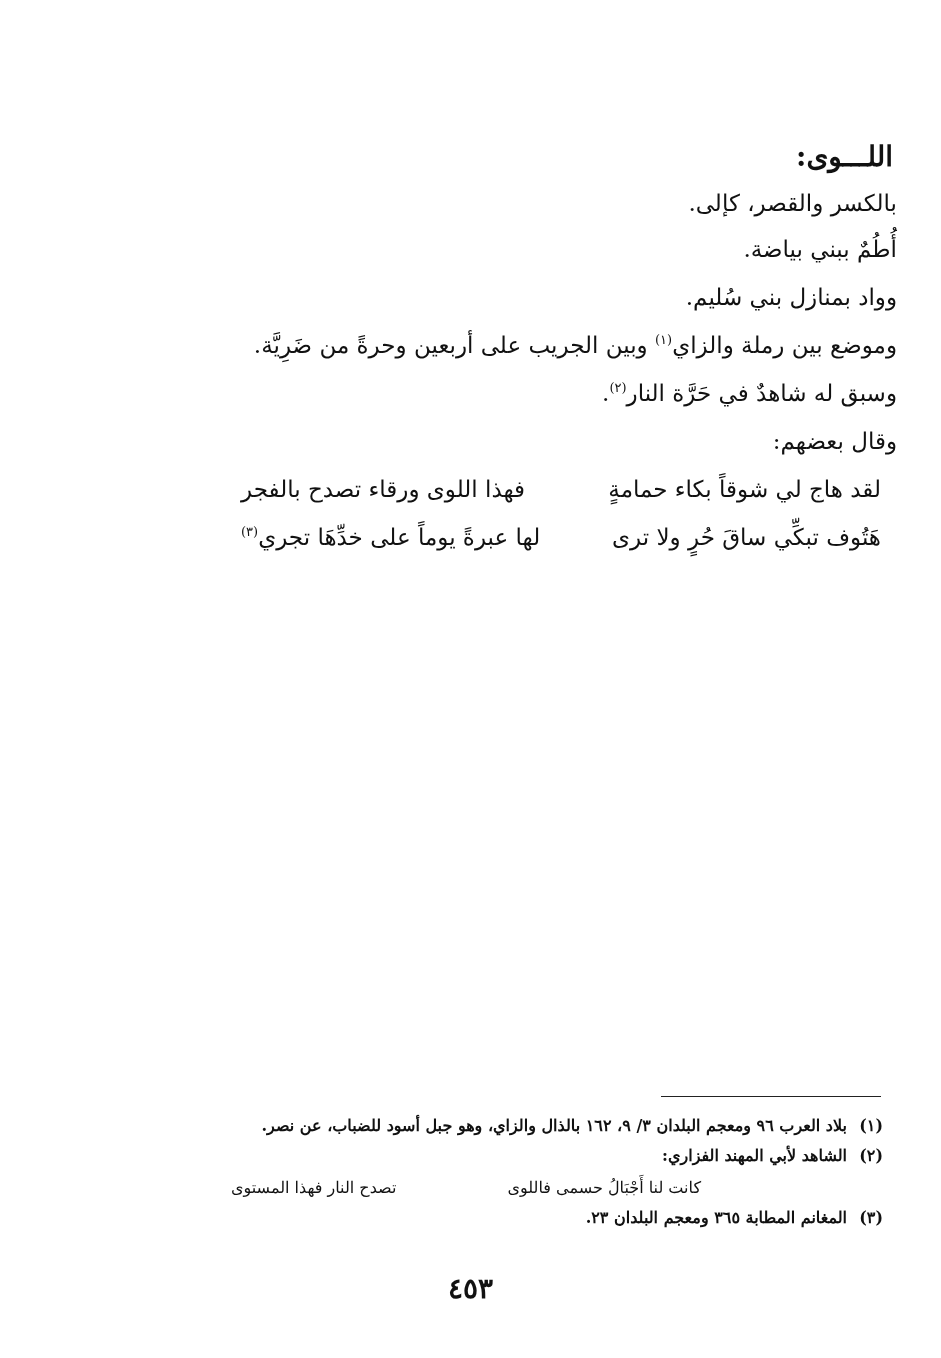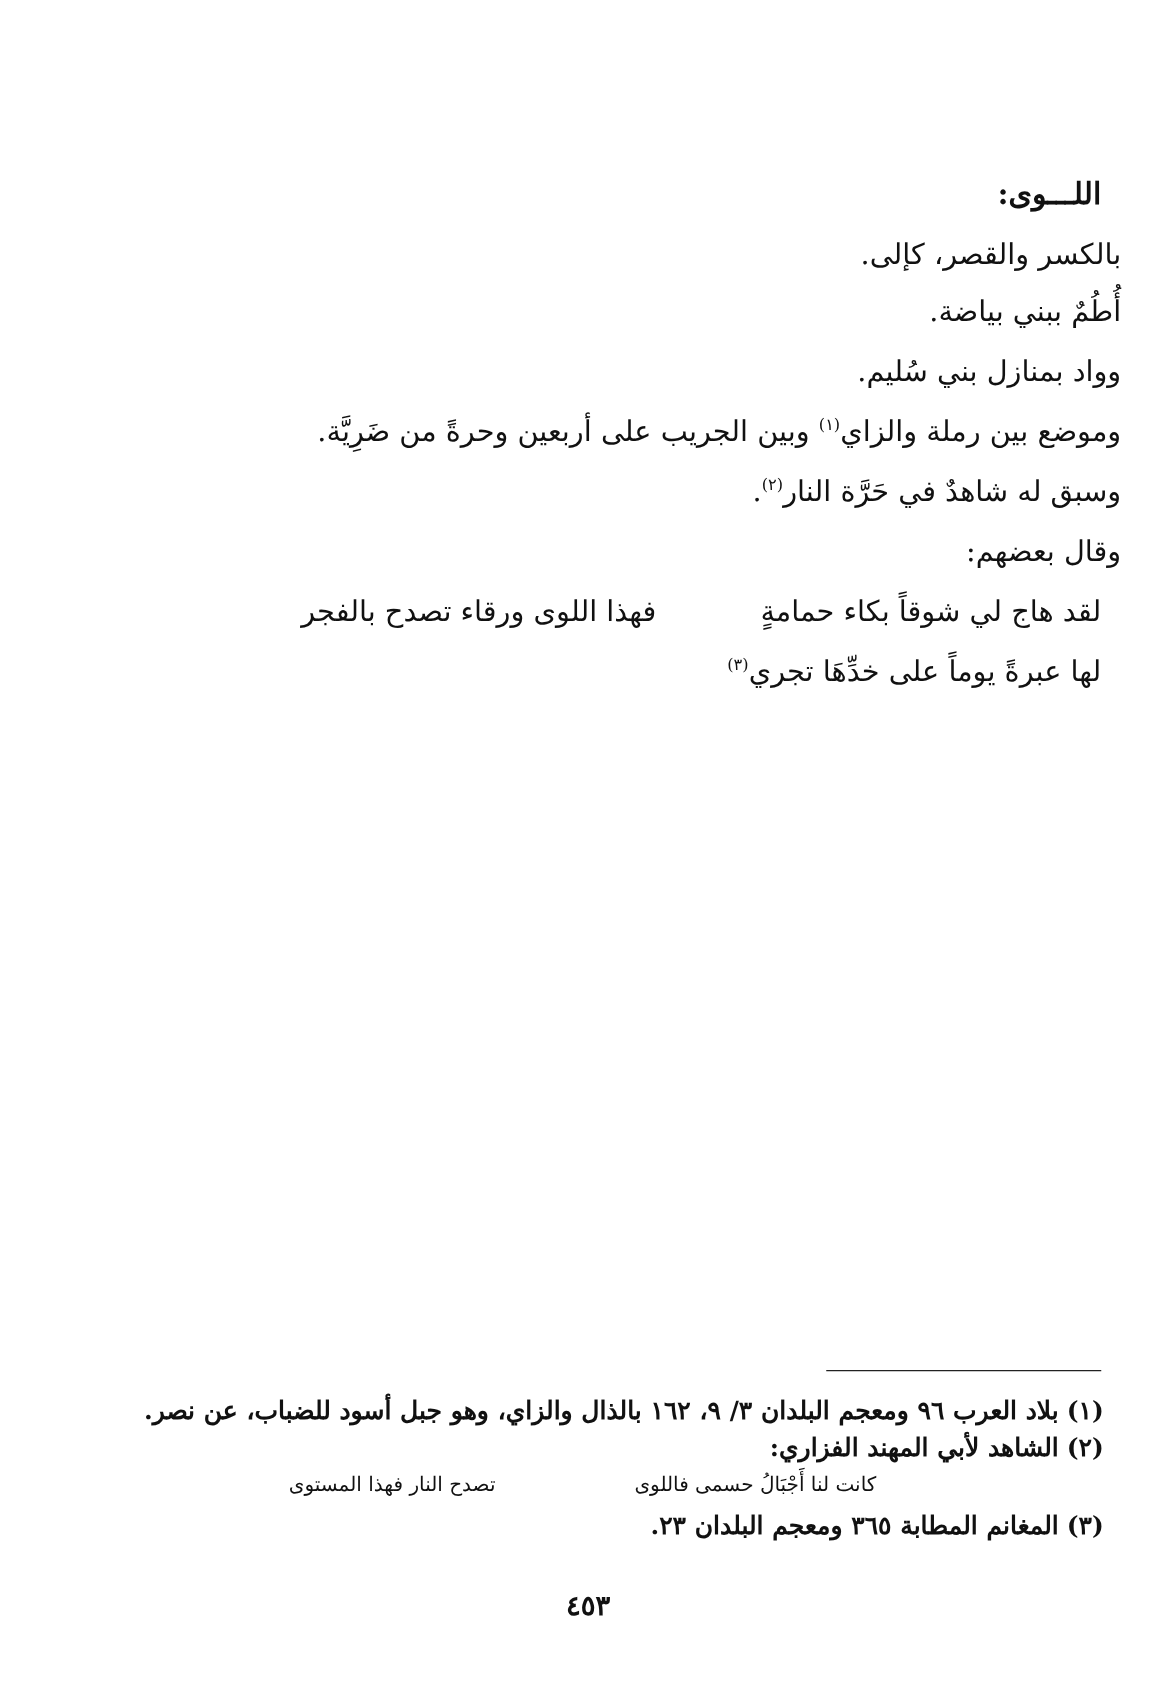--- a/index.html
+++ b/index.html
@@ -1,27 +1,27 @@
 <!DOCTYPE html>
 <html><head>
   <meta charset="utf-8">
   <style>
     html, body { margin: 0; padding: 0; background: #ffffff; }
     body { width: 941px; height: 1358px; position: relative; overflow: hidden;
            font-family: "DejaVu Serif", "Liberation Serif", serif; color: #111; }
     .page { position: absolute; left: 0; top: 0; width: 941px; height: 1358px; direction: rtl; }
-    .heading { position: absolute; right: 60px; top: 140px; font-size: 24px; font-weight: bold; }
+    .heading { position: absolute; right: 48px; top: 140px; font-size: 28px; font-weight: bold; }
     .line { position: absolute; right: 44px; font-size: 23px; white-space: nowrap; }
     .sup { font-size: 13px; vertical-align: super; }
     .verse { position: absolute; right: 60px; width: 640px; font-size: 23px; display: flex; justify-content: space-between; white-space: nowrap; }
     .rule { position: absolute; right: 60px; top: 1096px; width: 220px; border-top: 1.5px solid #222; }
-    .fn { position: absolute; right: 58px; font-size: 20px; font-weight: bold; white-space: nowrap; }
+    .fn { position: absolute; right: 58px; font-size: 16px; font-weight: bold; white-space: nowrap; }
     .fn .num { display: inline-block; width: 36px; }
     .fn-verse { position: absolute; right: 240px; width: 470px; font-size: 16px; display: flex; justify-content: space-between; white-space: nowrap; }
-    .pageno { position: absolute; left: 0; width: 941px; text-align: center; top: 1272px; font-size: 22px; font-weight: bold; }
+    .pageno { position: absolute; left: 0; width: 941px; text-align: center; top: 1272px; font-size: 28px; font-weight: bold; }
   </style>
 </head>
 <body>
 
 <div class="page">
   <div class="heading">اللـــوى:</div>
 
   <div class="line" style="top:190px">بالكسر والقصر، كإلى.</div>
   <div class="line" style="top:236px">أُطُمٌ ببني بياضة.</div>
   <div class="line" style="top:284px">وواد بمنازل بني سُليم.</div>
@@ -34,20 +34,21 @@
     <span>وسبق له شاهدٌ في حَرَّة النار</span><span class="sup">(٢)</span><span>.</span>
   </div>
 
   <div class="line" style="top:428px">وقال بعضهم:</div>
 
   <div class="verse" style="top:476px">
     <span>لقد هاج لي شوقاً بكاء حمامةٍ</span>
     <span>فهذا اللوى ورقاء تصدح بالفجر</span>
   </div>
   <div class="verse" style="top:524px">
+    <span>هَتُوف تبكِّي ساقَ حُرٍ ولا ترى</span>
     <span><span>لها عبرةً يوماً على خدِّهَا تجري</span><span class="sup">(٣)</span></span>
   </div>
 
   <div class="rule"></div>
 
   <div class="fn" style="top:1116px">
     <span class="num">(١)</span><span>بلاد العرب ٩٦ ومعجم البلدان ٣/ ٩، ١٦٢ بالذال والزاي، وهو جبل أسود للضباب، عن نصر.</span>
   </div>
   <div class="fn" style="top:1146px">
     <span class="num">(٢)</span><span>الشاهد لأبي المهند الفزاري:</span>

